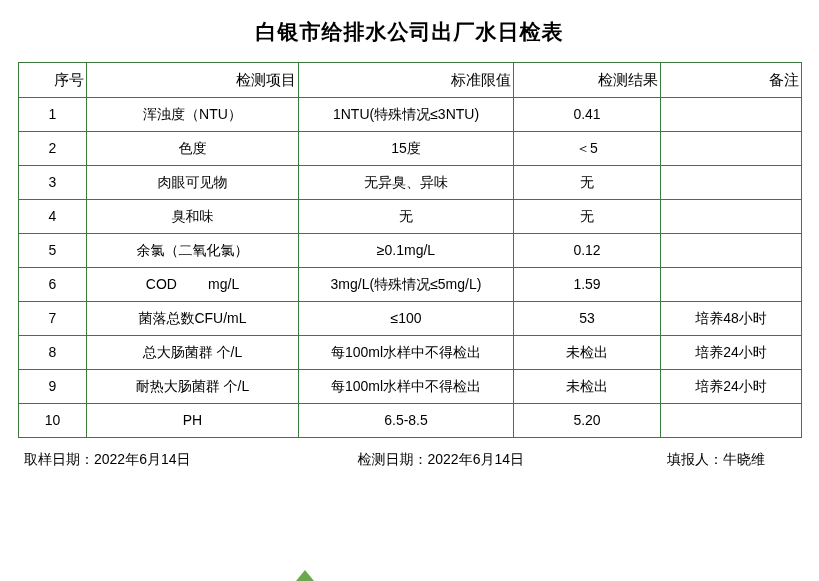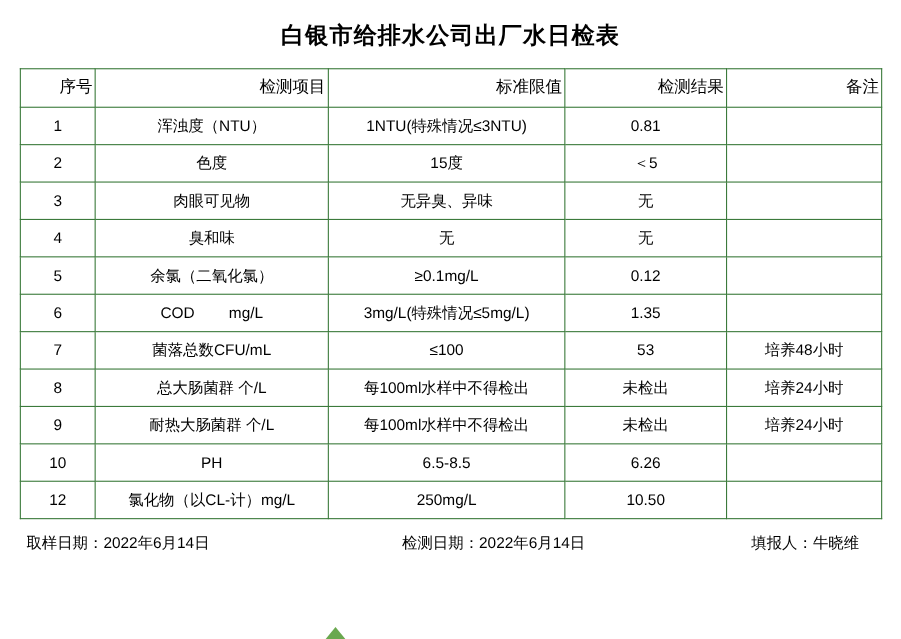--- a/index.html
+++ b/index.html
@@ -68,21 +68,21 @@
     width: 783px;
     display: flex;
     justify-content: space-between;
     font-size: 14px;
     padding-top: 13px;
     color: #000;
   }
   .footer .f-item { white-space: pre; }
   .footer .f-left { margin-left: 6px; }
   .footer .f-mid { margin-left: 24px; }
-  .footer .f-right { margin-right: 20px; }
+  .footer .f-right { margin-right: 36px; }
 
   .mark {
     position: absolute;
     left: 296px;
     bottom: 0px;
     width: 0;
     height: 0;
     border-left: 9px solid transparent;
     border-right: 9px solid transparent;
     border-bottom: 11px solid #6aa84f;
@@ -110,21 +110,21 @@
         <th>标准限值</th>
         <th>检测结果</th>
         <th>备注</th>
       </tr>
     </thead>
     <tbody>
       <tr>
         <td>1</td>
         <td>浑浊度（NTU）</td>
         <td>1NTU(特殊情况≤3NTU)</td>
-        <td>0.81</td>
+        <td>0.41</td>
         <td></td>
       </tr>
       <tr>
         <td>2</td>
         <td>色度</td>
         <td>15度</td>
         <td>＜5</td>
         <td></td>
       </tr>
       <tr>
@@ -145,21 +145,21 @@
         <td>5</td>
         <td>余氯（二氧化氯）</td>
         <td>≥0.1mg/L</td>
         <td>0.12</td>
         <td></td>
       </tr>
       <tr>
         <td>6</td>
         <td><span class="cell-cod">COD        mg/L</span></td>
         <td>3mg/L(特殊情况≤5mg/L)</td>
-        <td>1.35</td>
+        <td>1.59</td>
         <td></td>
       </tr>
       <tr>
         <td>7</td>
         <td>菌落总数CFU/mL</td>
         <td>≤100</td>
         <td>53</td>
         <td>培养48小时</td>
       </tr>
       <tr>
@@ -173,28 +173,21 @@
         <td>9</td>
         <td>耐热大肠菌群 个/L</td>
         <td>每100ml水样中不得检出</td>
         <td>未检出</td>
         <td>培养24小时</td>
       </tr>
       <tr>
         <td>10</td>
         <td>PH</td>
         <td>6.5-8.5</td>
-        <td>6.26</td>
-        <td></td>
-      </tr>
-      <tr>
-        <td>12</td>
-        <td>氯化物（以CL-计）mg/L</td>
-        <td>250mg/L</td>
-        <td>10.50</td>
+        <td>5.20</td>
         <td></td>
       </tr>
     </tbody>
   </table>
 
   <div class="footer">
     <div class="f-item f-left">取样日期：2022年6月14日</div>
     <div class="f-item f-mid">检测日期：2022年6月14日</div>
     <div class="f-item f-right">填报人：牛晓维</div>
   </div>

